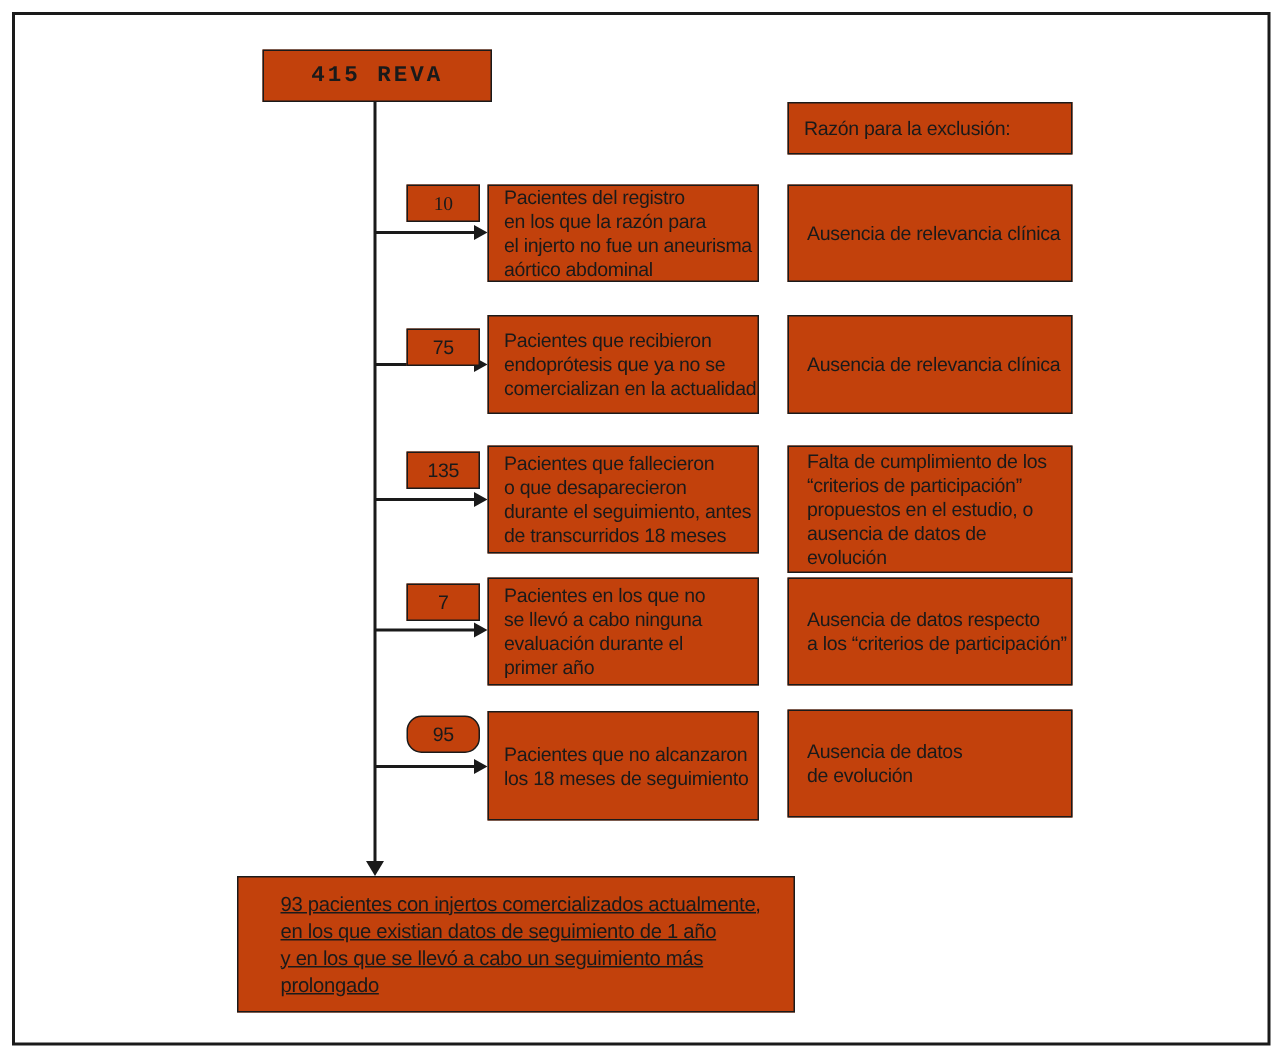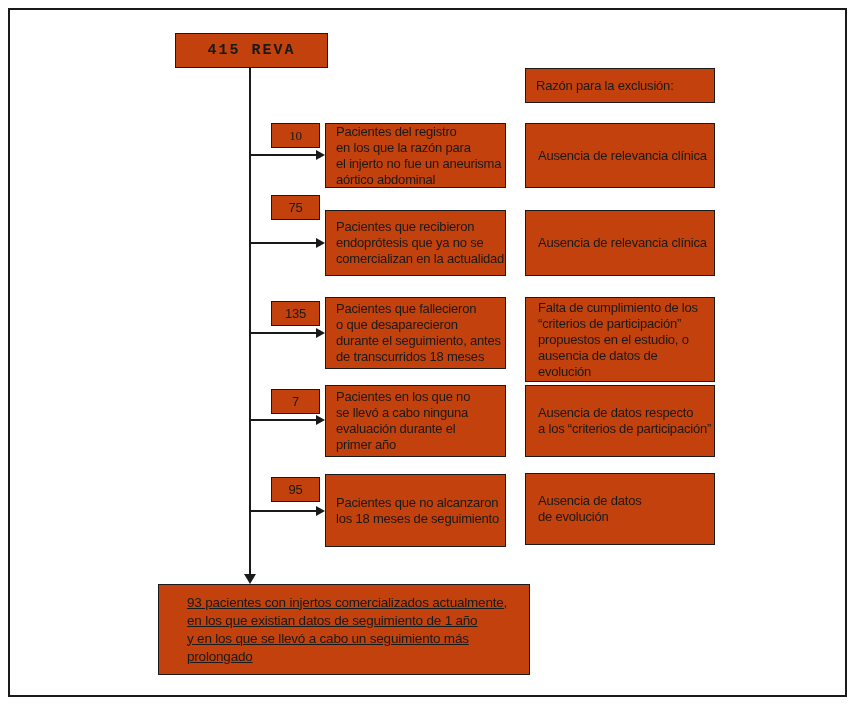--- a/index.html
+++ b/index.html
@@ -36,27 +36,27 @@
     position:absolute;left:316px;width:0;height:0;
     border-left:9px solid #1a1a1a;border-top:5px solid transparent;border-bottom:5px solid transparent;
   }
   .arrow-down{
     position:absolute;left:244px;top:574px;width:0;height:0;
     border-top:10px solid #1a1a1a;border-left:6px solid transparent;border-right:6px solid transparent;
   }
   
   .r1 .num-box{top:123px;font-family:Liberation Serif, serif;} .r1 .hline{top:154px;} .r1 .arrow-right{top:150px;}
   .r1 .desc-box{top:123px;height:65px;} .r1 .reason-box{top:123px;height:65px;}
-  .r2 .num-box{top:195px;justify-content:center;} .r2 .hline{top:242px;} .r2 .arrow-right{top:238px;}
+  .r2 .num-box{top:219px;justify-content:center;} .r2 .hline{top:242px;} .r2 .arrow-right{top:238px;}
   .r2 .desc-box{top:210px;height:66px;} .r2 .reason-box{top:210px;height:66px;}
   .r3 .num-box{top:301px;} .r3 .hline{top:332px;} .r3 .arrow-right{top:328px;}
   .r3 .desc-box{top:297px;height:72px;} .r3 .reason-box{top:297px;height:85px;}
   .r4 .num-box{top:389px;} .r4 .hline{top:419px;} .r4 .arrow-right{top:415px;}
   .r4 .desc-box{top:385px;height:72px;} .r4 .reason-box{top:385px;height:72px;}
-  .r5 .num-box{top:477px;} .r5 .hline{top:510px;} .r5 .arrow-right{top:506px;}
+  .r5 .num-box{top:477px;border-radius:10px;} .r5 .hline{top:510px;} .r5 .arrow-right{top:506px;}
   .r5 .desc-box{top:474px;height:73px;} .r5 .reason-box{top:473px;height:72px;}
 </style>
 </head>
 <body>
 
 <div class="frame"></div>
 
 <div class="box title-box">
   <span>415 REVA</span>
 </div>

